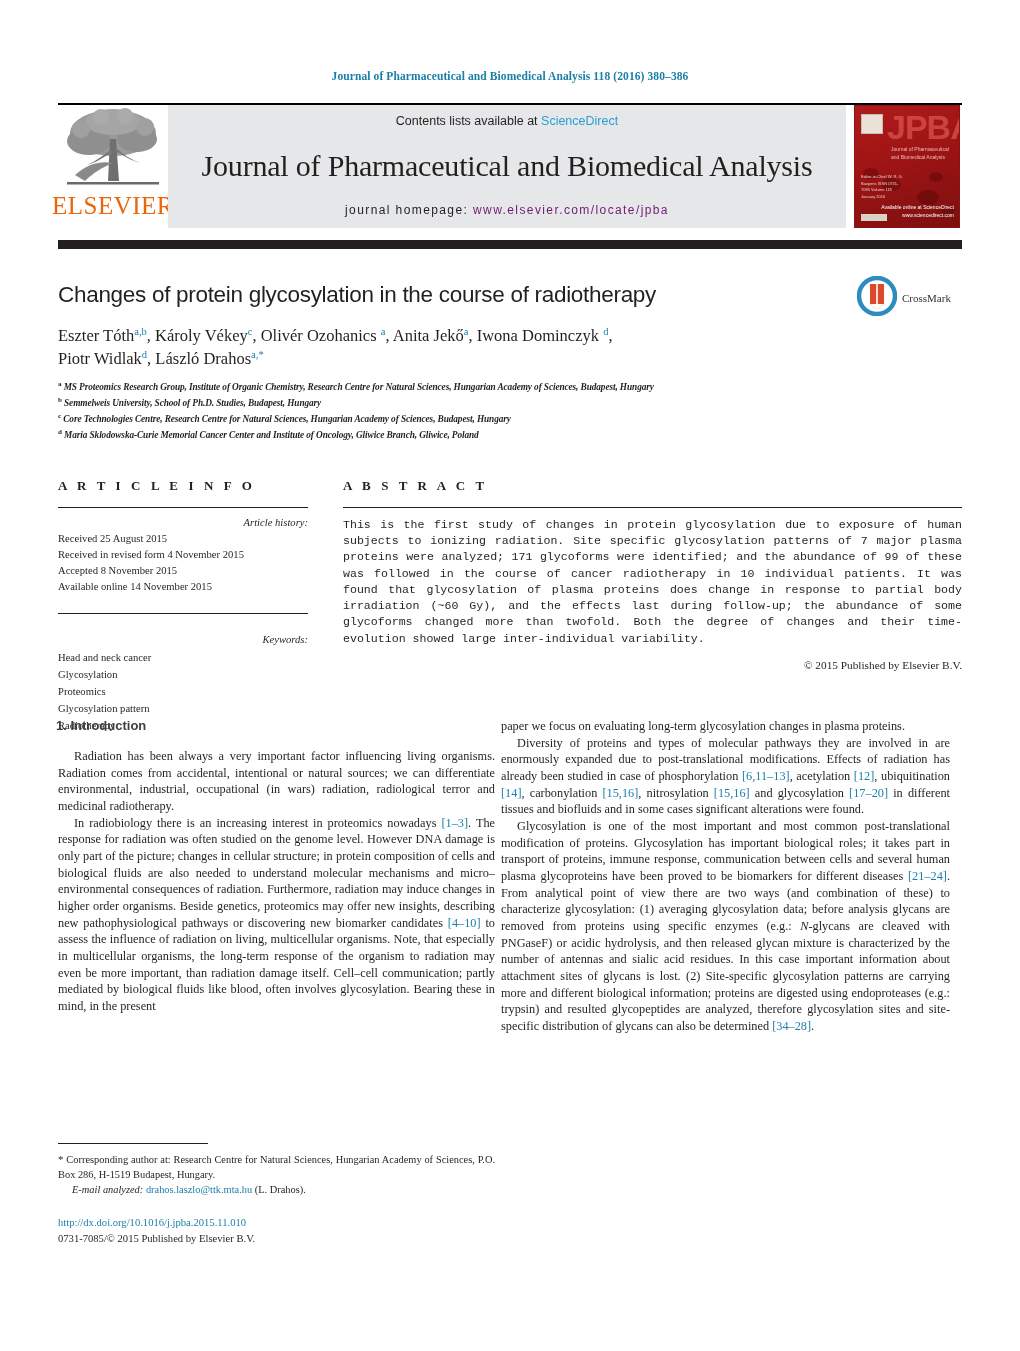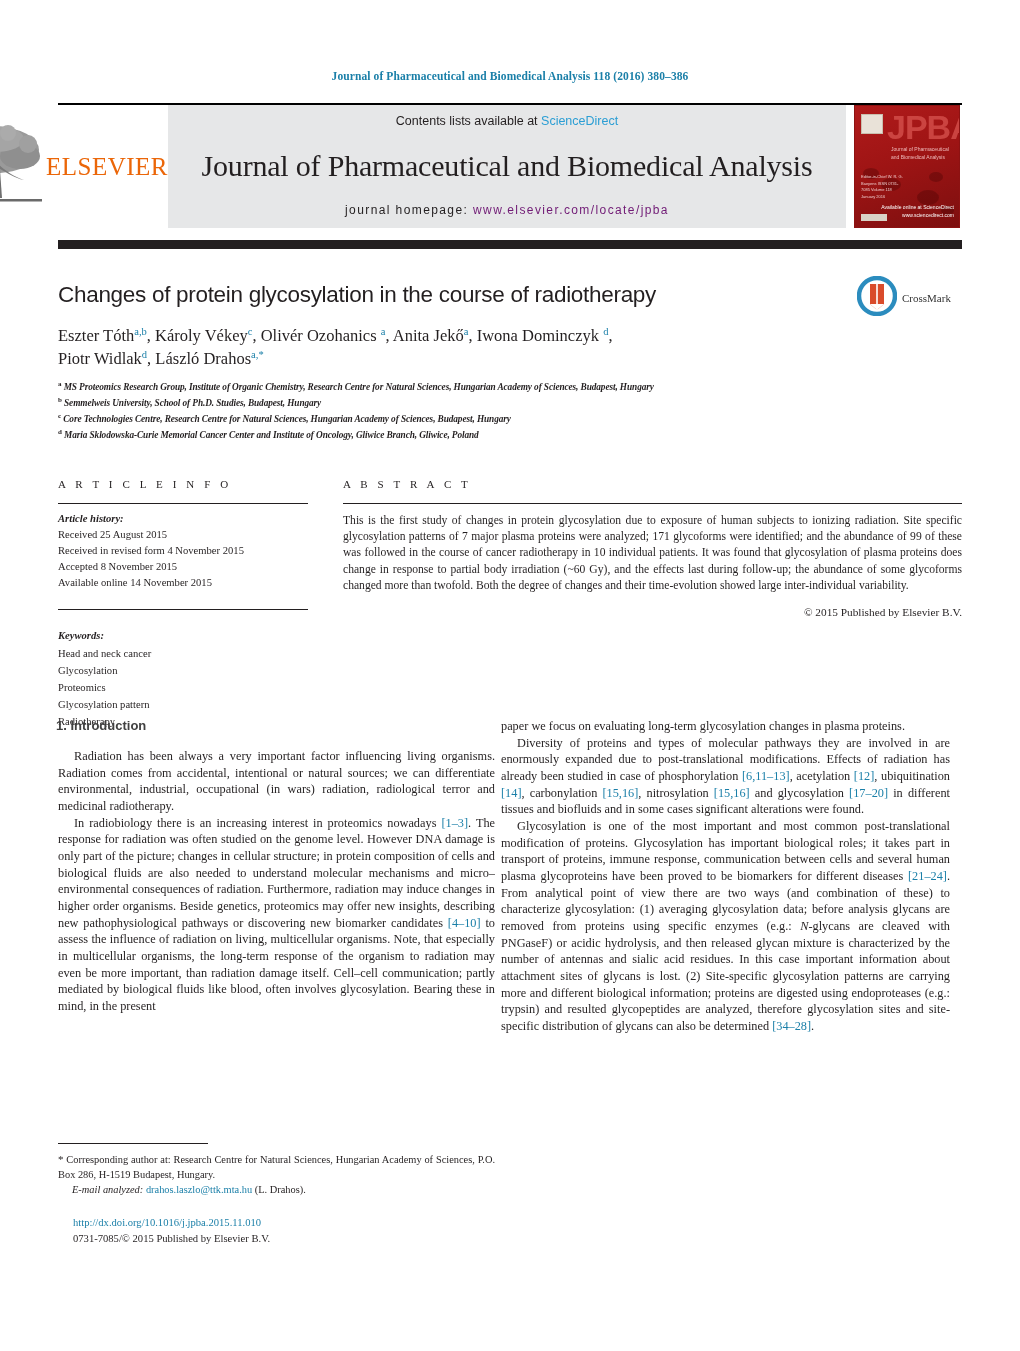--- a/index.html
+++ b/index.html
@@ -31,22 +31,21 @@
     position: absolute;
     top: 103px; left: 58px;
     width: 904px; height: 125px;
     display: flex;
     align-items: stretch;
   }
   .mast-left {
     width: 110px;
     border-top: 2.5px solid #000;
     display: flex;
-    flex-direction: row;
-    justify-content: flex-end;
+    flex-direction: column;
     align-items: center;
     padding-bottom: 1px;
   }
   .tree-svg { display:block; }
   .elsevier-word {
     font-family: "Liberation Serif", serif;
     font-size: 25px;
     color: #eb6608;
     letter-spacing: 0.5px;
     line-height: 1;
@@ -183,38 +182,38 @@
     font-style: italic;
     font-weight: bold;
     font-size: 9.3px;
     color: #231f20;
     line-height: 1.62;
     letter-spacing: -0.1px;
   }
   .affil sup { font-style: normal; font-size: 7px; }
   .ia-head {
     font-family: "Liberation Serif", serif;
-    font-weight: normal;
-    font-size: 11px;
+    font-weight: bold;
+    font-size: 13px;
     letter-spacing: 3.6px;
     color: #231f20;
   }
   .col-info { position:absolute; top:478px; left:58px; width:250px; }
   .col-abs  { position:absolute; top:478px; left:343px; width:619px; }
   .rule-thin { height:1px; background:#231f20; margin-top:13px; }
   .info-body {
     font-family:"Liberation Serif",serif;
     font-size:10.6px; line-height:1.52; color:#231f20;
     margin-top:7px;
   }
-  .info-body .ital { font-style: italic; font-weight: bold; }
+  .info-body .ital { font-style: italic; font-weight: normal; text-align: right; }
   .kw-list { line-height: 1.62; }
 
   .abs-body {
-    font-family:Liberation Serif, serif;
+    font-family:Liberation Mono, monospace;
     font-size:11.6px; line-height:1.40; color:#231f20;
     text-align: justify;
     margin-top: 9px;
   }
   .abs-copy {
     text-align: right;
     font-family:"Liberation Serif",serif;
     font-size:11.3px;
     margin-top: 12px;
     color:#231f20;
@@ -248,21 +247,21 @@
   .footnote {
     position:absolute; top:1152px; left:58px; width:437px;
     font-family:"Liberation Serif",serif;
     font-size:10.4px; line-height:1.44;
     text-align: justify;
     color:#231f20;
   }
   .footnote .star { font-size:11px; }
   .footnote .em { font-style: italic; }
   .doi-block {
-    position:absolute; top:1215px; left:73px; width:437px;
+    position:absolute; top:1215px; left:58px; width:437px;
     font-family:"Liberation Serif",serif;
     font-size:10.6px; line-height:1.5; color:#231f20;
   }
   .doi-block .doi { color:#1a7fa8; }
 </style>
 </head>
 <body>
 
 <div class="runhead">Journal of Pharmaceutical and Biomedical Analysis 118 (2016) 380–386</div>
 

